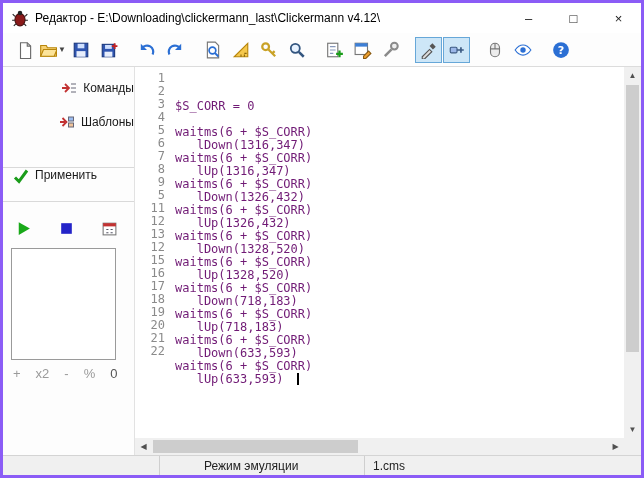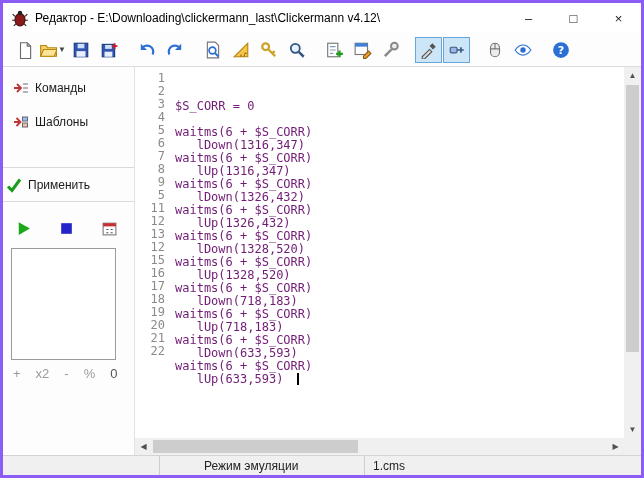--- a/index.html
+++ b/index.html
@@ -26,26 +26,26 @@
   .tb-btn .icon svg { width:18px; height:18px; display:block; }
   .tb-btn.gap { margin-left:10px; }
   .tb-btn.active { background:#cde6f7; border:1px solid #66a7d8; }
   .tb-btn .dd { font-size:8px; color:#444; margin-left:1px; }
 
   
   .main { flex:1; display:flex; min-height:0; }
 
   
   .sidebar { width:131px; flex:0 0 auto; padding-top:10px; background:#fdfdfd; font-size:12px; color:#1a1a1a; }
-  .side-item { display:flex; align-items:center; gap:6px; padding:2px 0 2px 10px; height:22px; cursor:default; }
+  .side-item { display:flex; align-items:center; gap:6px; padding:2px 0 2px 10px; height:22px; cursor:default;justify-content:flex-end; }
   .side-item + .side-item { margin-top:12px; }
   .icon16 svg { width:16px; height:16px; display:block; }
   .apply-wrap { margin-top:34px; border-top:1px solid #d9d9d9; border-bottom:1px solid #d9d9d9; }
-  .apply-btn { width:100%; height:33px; border:0; background:transparent; display:flex; align-items:center;
-               gap:6px; padding-left:3px; font-size:12px; color:#1a1a1a; font-family:inherit; cursor:default; }
+  .apply-btn { width:100%; height:33px; border:0; background:transparent; display:flex; align-items:flex-start;
+               gap:6px; padding-left:10px; font-size:12px; color:#1a1a1a; font-family:inherit; cursor:default; }
   .run-row { display:flex; align-items:center; gap:26px; padding:14px 0 0 12px; height:38px; }
   .run-btn { border:0; background:transparent; padding:0; cursor:default; }
   .run-btn svg { width:17px; height:17px; display:block; }
   .stats { margin-top:16px; padding-left:8px; line-height:16px; font-size:12px; }
   .stat-label { display:inline-block; width:42px; }
   .swatch { display:inline-block; width:9px; height:9px; border:1px solid #555; margin-left:6px; vertical-align:-1px; }
   .preview-box { width:105px; height:112px; margin:8px 0 0 8px; background:#fff; border:1px solid #9a9a9a; }
   .zoom-row { display:flex; align-items:center; padding-left:10px; margin-top:6px; gap:15px;
               color:#9a9a9a; font-size:13px; }
   .zoom-row .strong { color:#555; }

